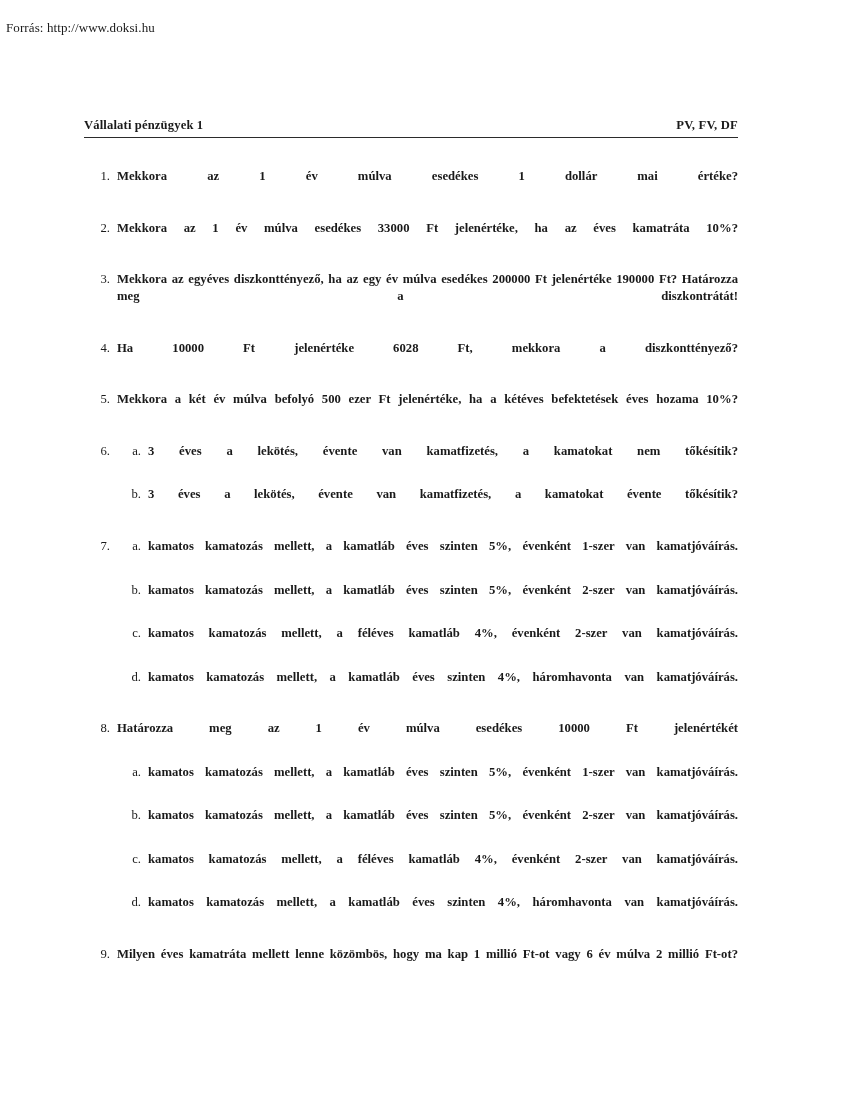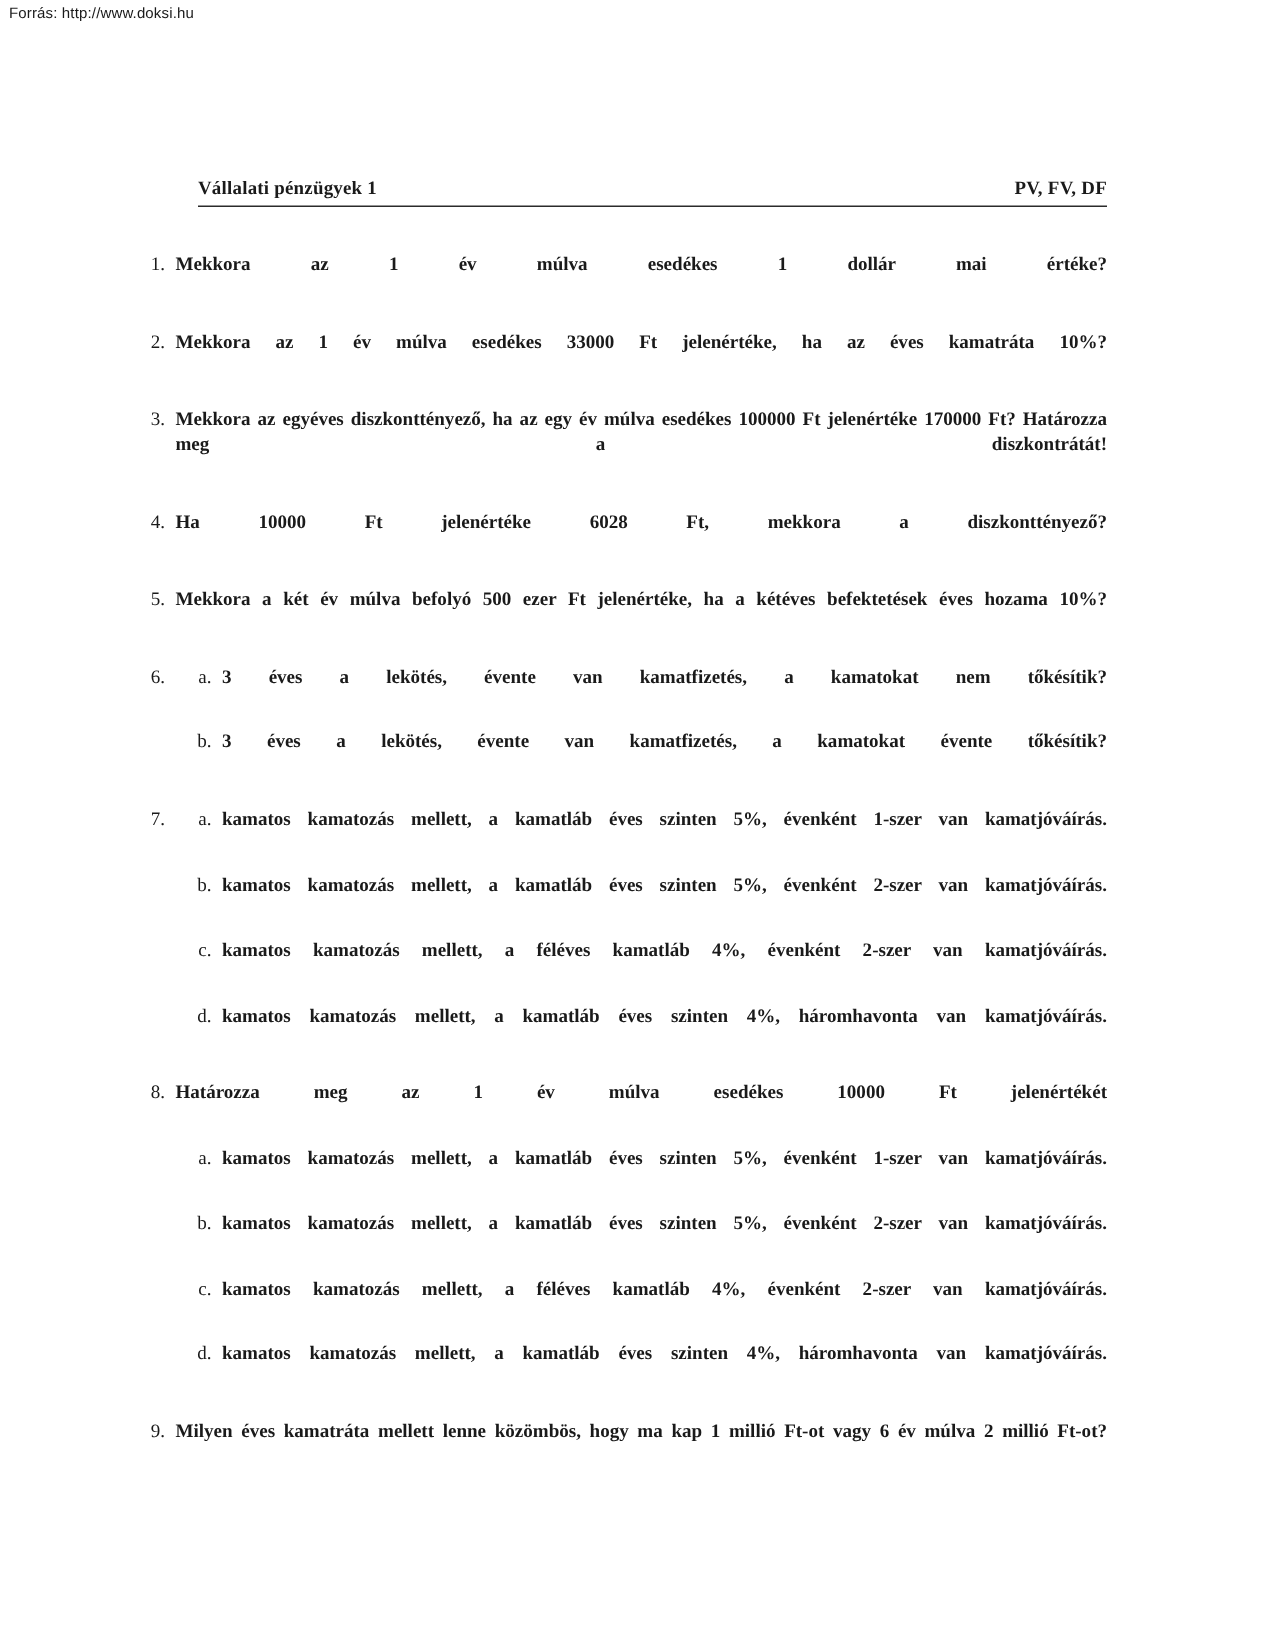--- a/index.html
+++ b/index.html
@@ -12,24 +12,24 @@
     height: 1100px;
     position: relative;
     font-family: "Liberation Serif", "DejaVu Serif", serif;
     color: #1a1a1a;
     overflow: hidden;
   }
 
   
   .source-line {
     position: absolute;
-    top: 4px;
+    top: 20px;
     left: 6px;
-    font-family: Liberation Sans, sans-serif;
-    font-size: 10px;
+    font-family: Liberation Serif, serif;
+    font-size: 13px;
     color: #1a1a1a;
     letter-spacing: 0.1px;
     white-space: nowrap;
   }
 
   
   .page {
     position: absolute;
     left: 84px;
     top: 118px;
@@ -37,21 +37,20 @@
   }
 
   
   .runhead {
     display: flex;
     align-items: baseline;
     justify-content: space-between;
     font-size: 12.6px;
     padding-bottom: 4px;
     border-bottom: 1.1px solid #2b2b2b;
-    margin-left: 48px;
   }
   .runhead-title {
     font-weight: bold;
     letter-spacing: 0.15px;
   }
   .runhead-right {
     font-weight: bold;
     letter-spacing: 0.2px;
   }
 
@@ -139,21 +138,21 @@
       <li class="item">
         <span class="item-num">1.</span>
         <span class="item-text">Mekkora az 1 év múlva esedékes 1 dollár mai értéke?</span>
       </li>
       <li class="item">
         <span class="item-num">2.</span>
         <span class="item-text">Mekkora az 1 év múlva esedékes 33000 Ft jelenértéke, ha az éves kamatráta 10%?</span>
       </li>
       <li class="item">
         <span class="item-num">3.</span>
-        <span class="item-text">Mekkora az egyéves diszkonttényező, ha az egy év múlva esedékes 100000 Ft jelenértéke 170000 Ft? Határozza meg a diszkontrátát!</span>
+        <span class="item-text">Mekkora az egyéves diszkonttényező, ha az egy év múlva esedékes 200000 Ft jelenértéke 190000 Ft? Határozza meg a diszkontrátát!</span>
       </li>
       <li class="item">
         <span class="item-num">4.</span>
         <span class="item-text">Ha 10000 Ft jelenértéke 6028 Ft, mekkora a diszkonttényező?</span>
       </li>
       <li class="item">
         <span class="item-num">5.</span>
         <span class="item-text">Mekkora a két év múlva befolyó 500 ezer Ft jelenértéke, ha a kétéves befektetések éves hozama 10%?</span>
       </li>
       <li class="item">

